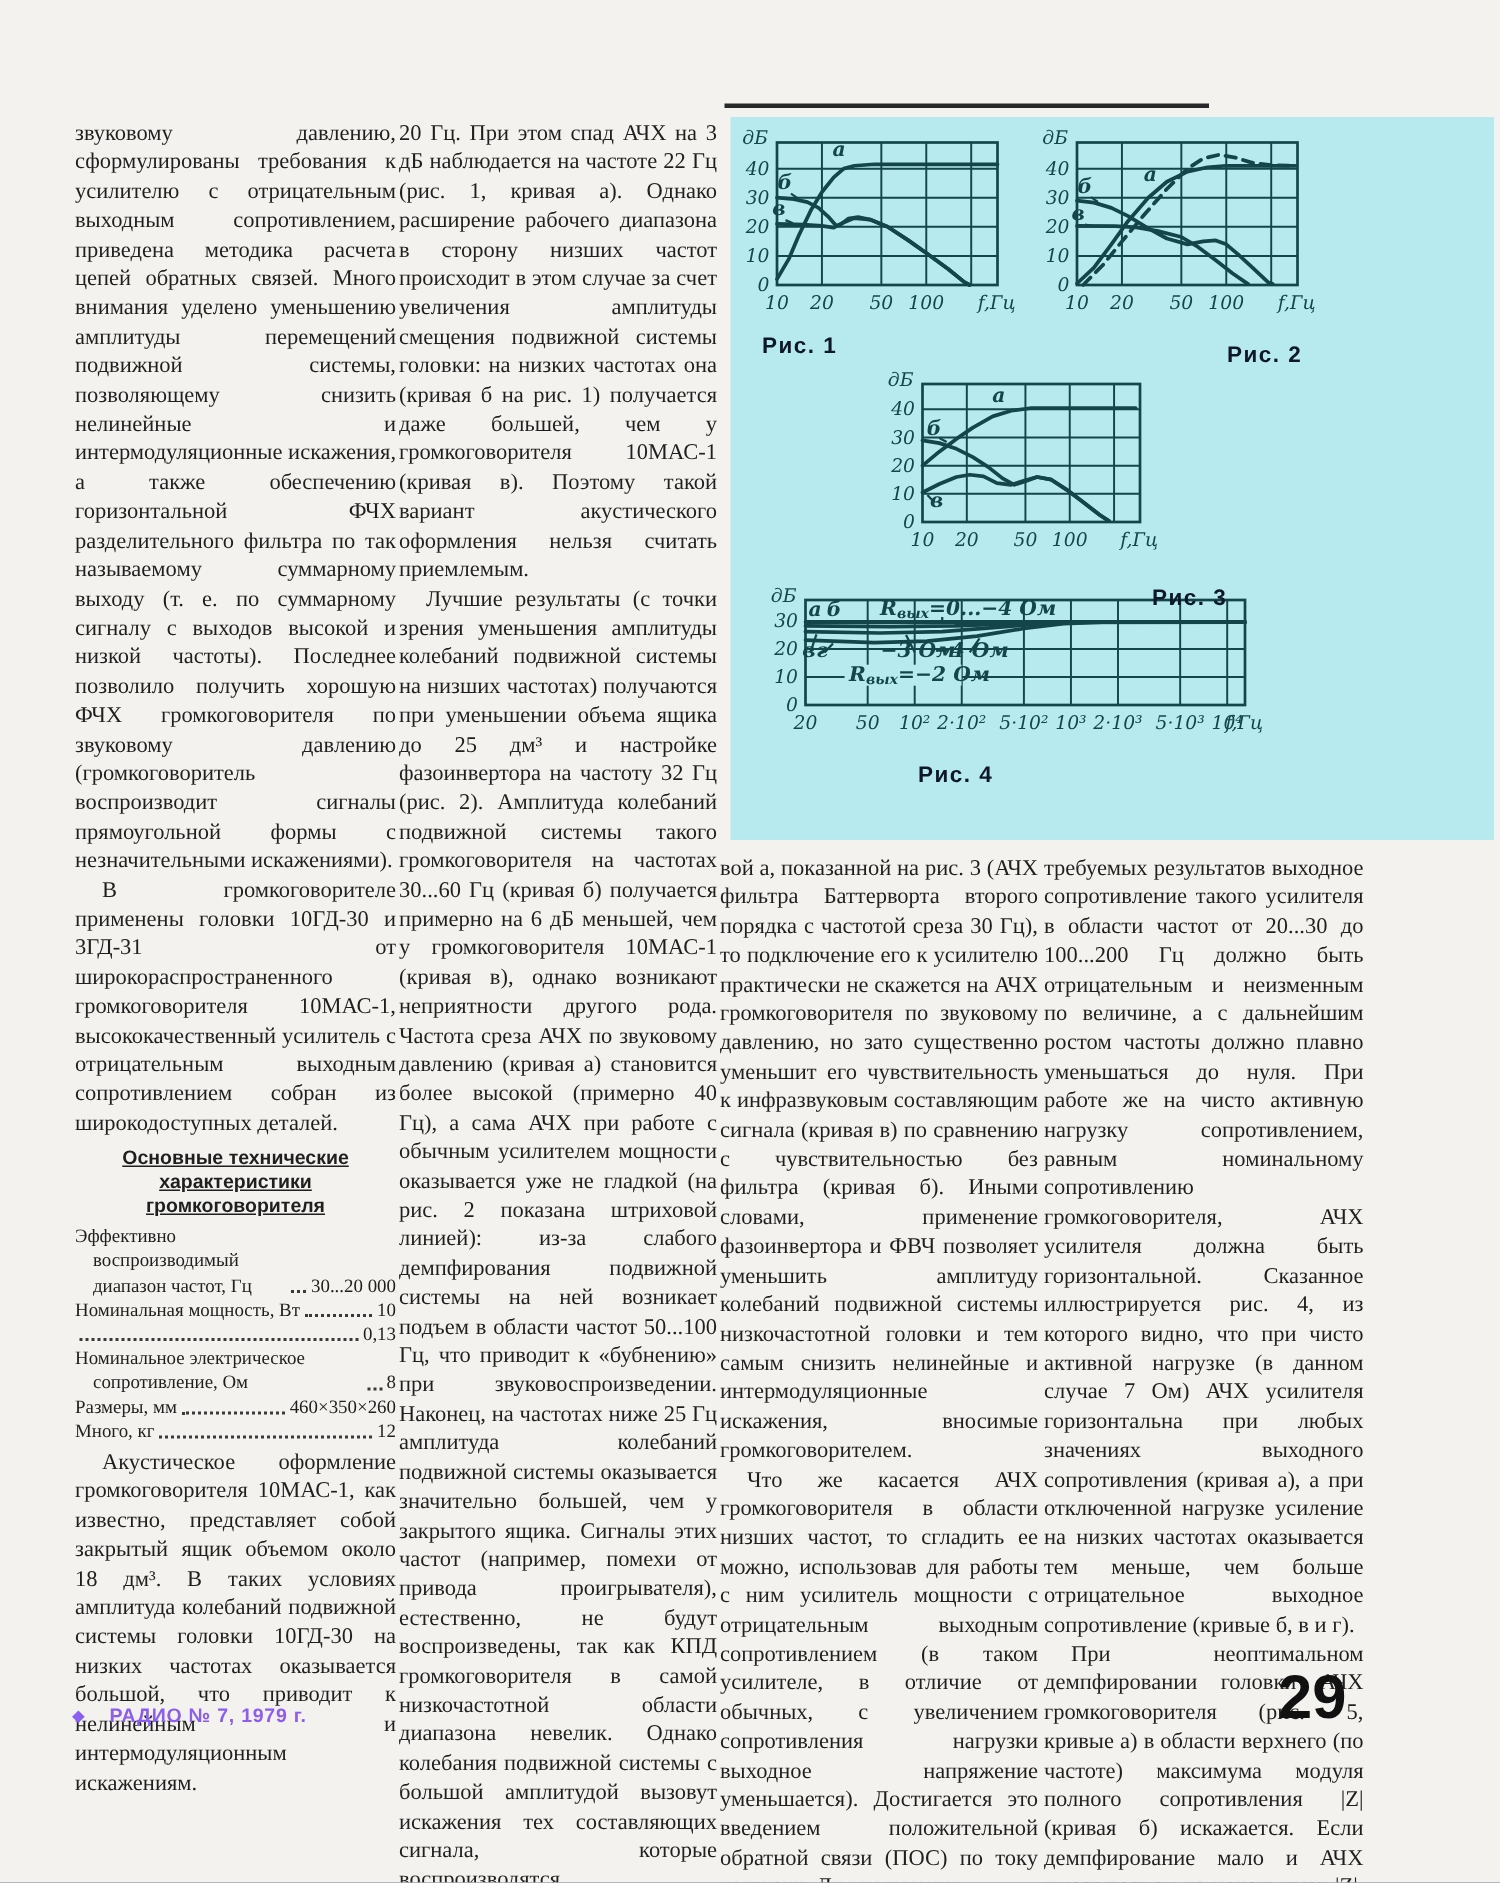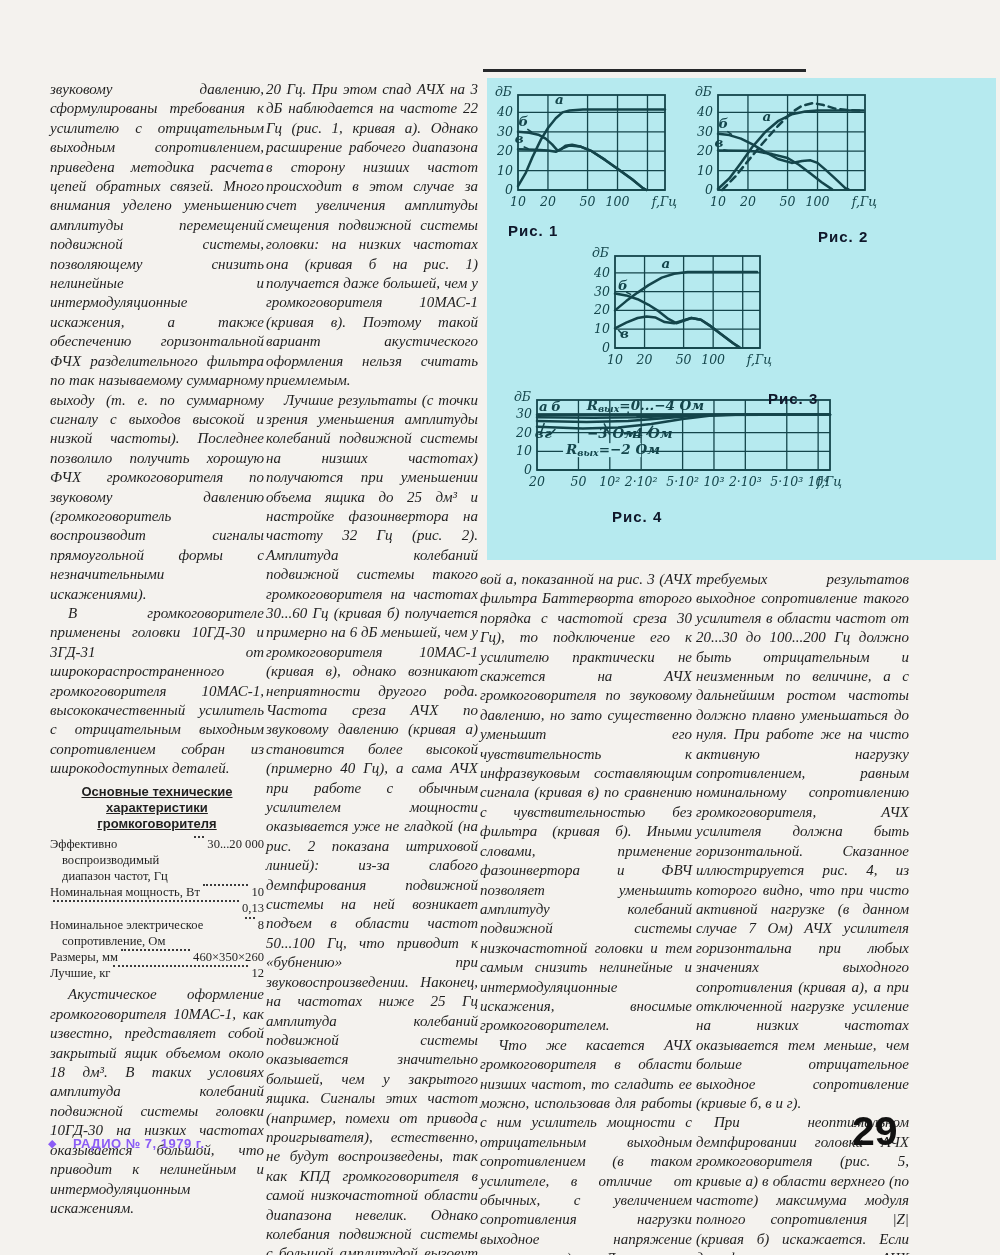--- a/index.html
+++ b/index.html
@@ -5,26 +5,26 @@
   html,body{margin:0;padding:0;background:#888;}
   .page{position:relative;width:1000px;height:1255px;margin:0 auto;background:#f4f2ee;
         font-family:"Liberation Serif","DejaVu Serif",serif;color:#1f1f1f;overflow:hidden;}
   .topline{position:absolute;left:483px;top:69px;width:323px;height:3px;background:#26282a;}
   .cyan-panel{position:absolute;left:487px;top:78px;width:509px;height:482px;background:#b6eaef;}
   .col{position:absolute;text-align:justify;font-size:15px;line-height:19.4px;hyphens:auto;}
   .col1{left:50px;top:80px;width:214px;}
   .col2{left:266px;top:80px;width:212px;}
   .col3{left:480px;top:570px;width:212px;}
   .col4{left:696px;top:570px;width:213px;}
-  p.bp{margin:0;font-style:italic;}
+  p.bp{margin:0;}
   p.ind{text-indent:18px;}
   .specs{margin:5px 0 4px;font-size:12.6px;line-height:16.2px;}
   .specs-h{font-weight:bold;text-align:center;font-size:13px;line-height:16px;margin:3px 0 4px;
            font-family:"Liberation Sans","DejaVu Sans",sans-serif;text-decoration:underline;}
-  .spec-row{display:flex;align-items:flex-start;text-align:left;}
+  .spec-row{display:flex;align-items:flex-end;text-align:left;}
   .spec-lbl{padding-left:12px;text-indent:-12px;}
   .spec-dots{flex:1;min-width:10px;border-bottom:2px dotted #3a3a3a;margin:0 3px 3px 3px;}
   .spec-val{white-space:nowrap;}
   svg.chart{position:absolute;pointer-events:none;}
   .figcap{position:absolute;font-family:"Liberation Sans","DejaVu Sans",sans-serif;
           font-weight:bold;font-size:15px;color:#0f172a;letter-spacing:1px;}
   .footer-left{position:absolute;left:48px;top:1136px;font-family:"Liberation Sans","DejaVu Sans",sans-serif;
                font-weight:bold;font-size:13px;color:#8b5cf6;letter-spacing:.5px;}
   .footer-left .diamond{font-size:11px;margin-right:16px;position:relative;top:-1px;}
   .page-number{position:absolute;left:852px;top:1108px;font-family:"Liberation Sans","DejaVu Sans",sans-serif;
@@ -204,21 +204,21 @@
           <span class="spec-lbl">Номинальное электрическое сопротивление, Ом</span>
           <span class="spec-dots"></span>
           <span class="spec-val">8</span>
         </div>
         <div class="spec-row">
           <span class="spec-lbl">Размеры, мм</span>
           <span class="spec-dots"></span>
           <span class="spec-val">460×350×260</span>
         </div>
         <div class="spec-row">
-          <span class="spec-lbl">Лучшие, кг</span>
+          <span class="spec-lbl">Много, кг</span>
           <span class="spec-dots"></span>
           <span class="spec-val">12</span>
         </div>
       </div>
       <p class="bp ind">Акустическое оформление громкоговорителя 10МАС-1, как известно, представляет собой закрытый ящик объемом около 18 дм³. В таких условиях амплитуда колебаний подвижной системы головки 10ГД-30 на низких частотах оказывается большой, что приводит к нелинейным и интермодуляционным искажениям.</p>
     </div>
   <div class="col col2">
       <p class="bp">20 Гц. При этом спад АЧХ на 3 дБ наблюдается на частоте 22 Гц (рис. 1, кривая а). Однако расширение рабочего диапазона в сторону низших частот происходит в этом случае за счет увеличения амплитуды смещения подвижной системы головки: на низких частотах она (кривая б на рис. 1) получается даже большей, чем у громкоговорителя 10МАС-1 (кривая в). Поэтому такой вариант акустического оформления нельзя считать приемлемым.</p>
       <p class="bp ind">Лучшие результаты (с точки зрения уменьшения амплитуды колебаний подвижной системы на низших частотах) получаются при уменьшении объема ящика до 25 дм³ и настройке фазоинвертора на частоту 32 Гц (рис. 2). Амплитуда колебаний подвижной системы такого громкоговорителя на частотах 30...60 Гц (кривая б) получается примерно на 6 дБ меньшей, чем у громкоговорителя 10МАС-1 (кривая в), однако возникают неприятности другого рода. Частота среза АЧХ по звуковому давлению (кривая а) становится более высокой (примерно 40 Гц), а сама АЧХ при работе с обычным усилителем мощности оказывается уже не гладкой (на рис. 2 показана штриховой линией): из-за слабого демпфирования подвижной системы на ней возникает подъем в области частот 50...100 Гц, что приводит к «бубнению» при звуковоспроизведении. Наконец, на частотах ниже 25 Гц амплитуда колебаний подвижной системы оказывается значительно большей, чем у закрытого ящика. Сигналы этих частот (например, помехи от привода проигрывателя), естественно, не будут воспроизведены, так как КПД громкоговорителя в самой низкочастотной области диапазона невелик. Однако колебания подвижной системы с большой амплитудой вызовут искажения тех составляющих сигнала, которые воспроизводятся громкоговорителем. Устранить это явление можно, включив на входе усилителя ФВЧ, препятствующий прониканию в тракт составляющих самых низких частот. Если, например, АЧХ такого фильтра будет иметь вид кри-</p>
     </div>

